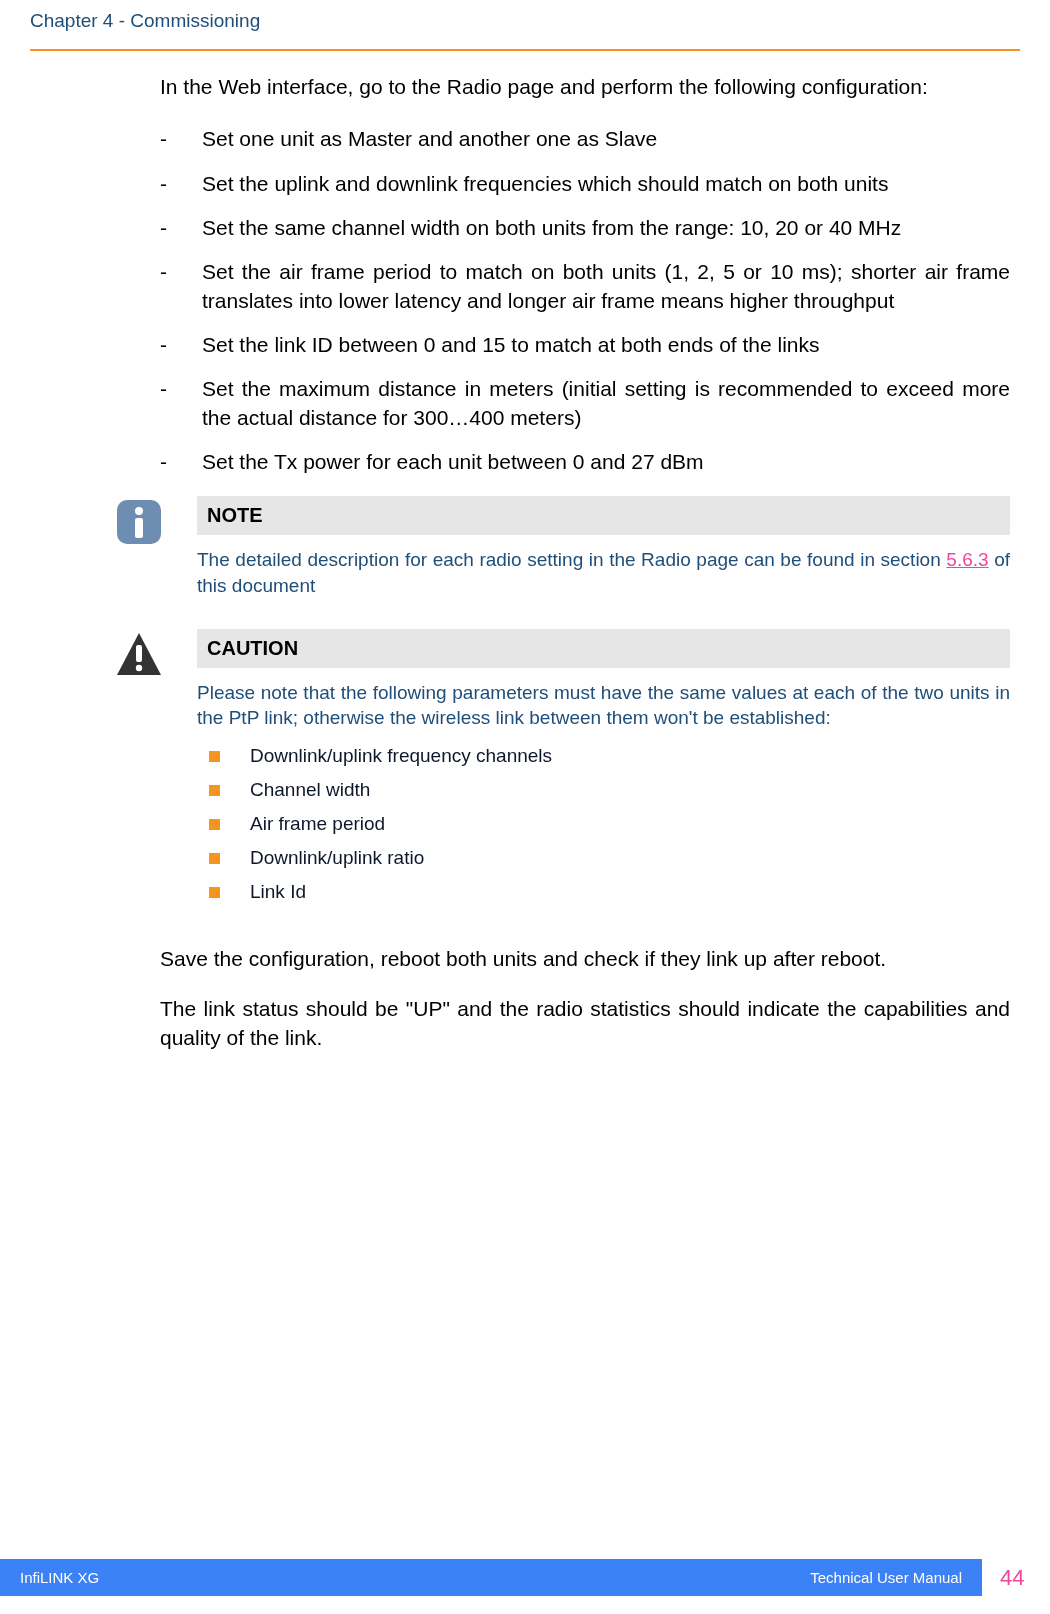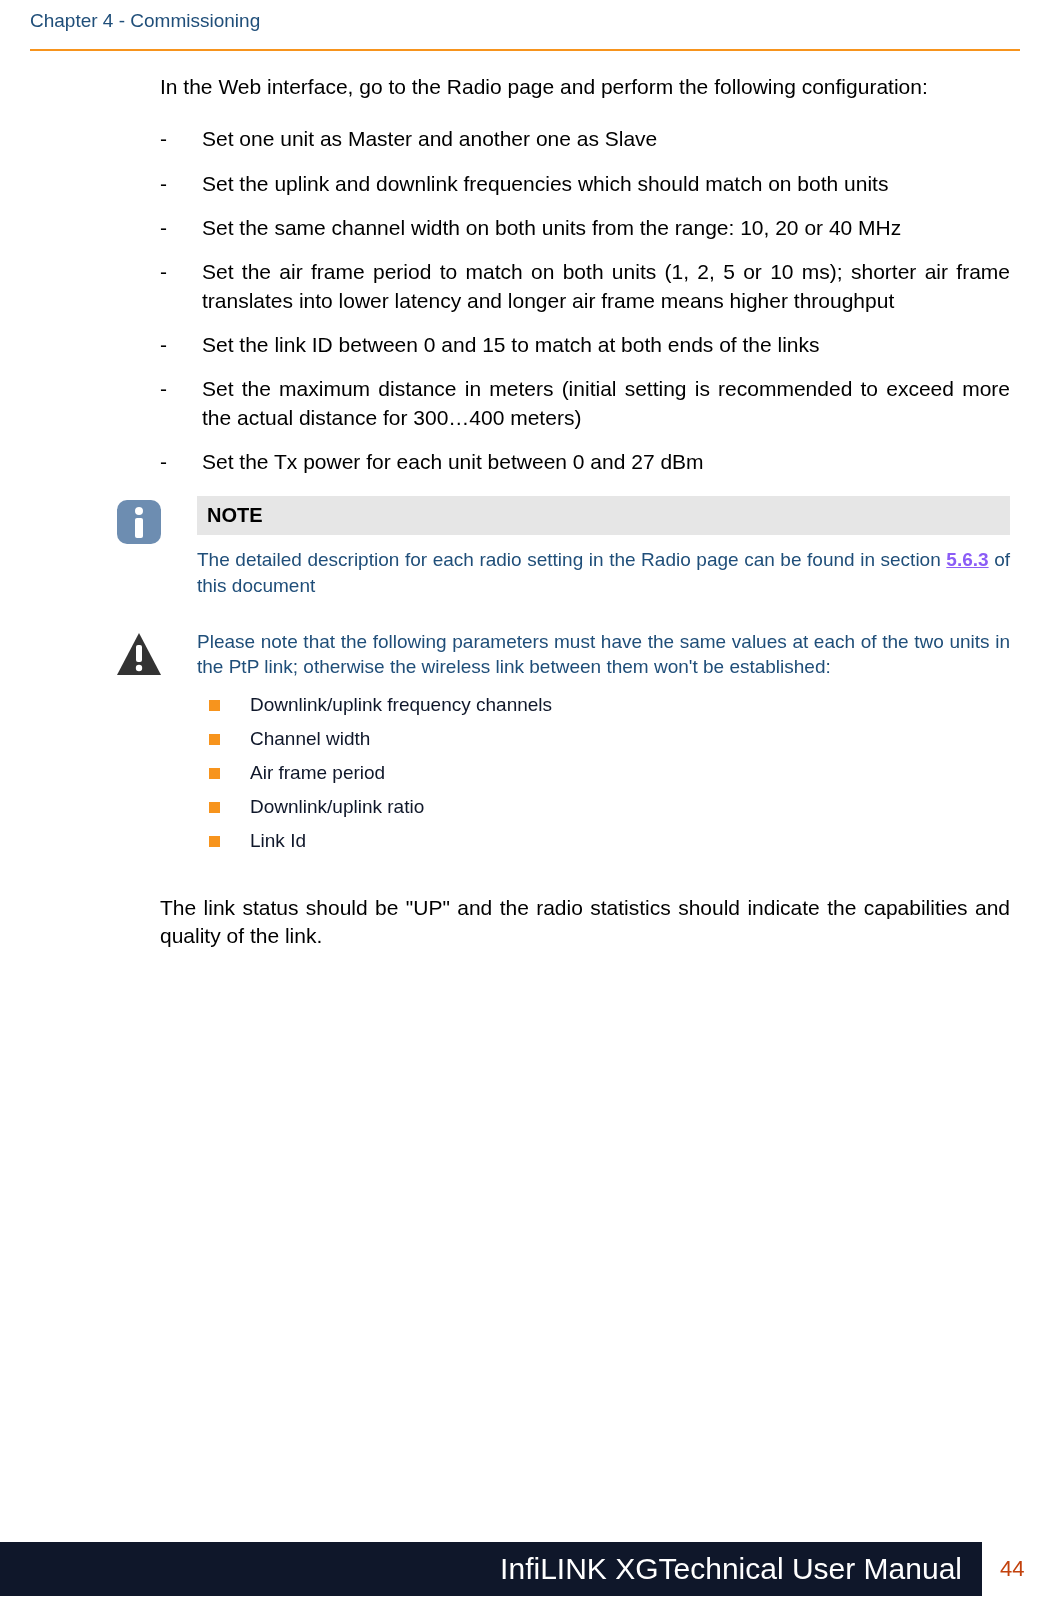--- a/index.html
+++ b/index.html
@@ -79,23 +79,22 @@
     padding: 8px 10px;
     margin-bottom: 12px;
   }
   .callout-text {
     color: #1f4e79;
     font-size: 19px;
     line-height: 1.35;
     text-align: justify;
   }
   .link-ref {
-    color: #8b5cf6;
+    color: #ec4899;
     text-decoration: underline;
-    font-weight: bold;
   }
   .square-list {
     list-style: none;
     margin-top: 14px;
     margin-left: 12px;
   }
   .square-list li {
     display: flex;
     align-items: center;
     font-size: 19px;
@@ -126,31 +125,31 @@
   }
   .footer {
     position: absolute;
     bottom: 18px;
     left: 0;
     right: 0;
     display: flex;
     align-items: center;
   }
   .footer-bar {
-    background: #0f172a;
+    background: #3b82f6;
     color: #fff;
     flex: 1;
     display: flex;
-    justify-content: flex-end;
+    justify-content: space-between;
     padding: 10px 20px 10px 20px;
-    font-size: 30px;
+    font-size: 15px;
     margin-right: 18px;
   }
   .page-number {
-    color: #c2410c;
+    color: #ec4899;
     font-size: 22px;
     width: 50px;
     text-align: left;
   }
 </style>
 </head>
 <body>
 
 <div class="page">
   <div class="chapter-header">Chapter 4 - Commissioning</div>
@@ -209,20 +208,21 @@
 
   <div class="callout-container" style="margin-left:85px;">
     <div class="callout-icon">
       <svg class="warn-icon-svg" viewBox="0 0 48 48">
         <polygon points="24,2 46,44 2,44" fill="#333"></polygon>
         <rect x="21" y="14" width="6" height="17" rx="2" fill="#fff"></rect>
         <circle cx="24" cy="37" r="3.2" fill="#fff"></circle>
       </svg>
     </div>
     <div class="callout-content">
+      <div class="callout-header">CAUTION</div>
       <p class="callout-text">Please note that the following parameters must have the same values at each of the two units in the PtP link; otherwise the wireless link between them won't be established:</p>
       <ul class="square-list">
         <li>
             <span class="square-bullet"></span>
             <span>Downlink/uplink frequency channels</span>
           </li>
         <li>
             <span class="square-bullet"></span>
             <span>Channel width</span>
           </li>
@@ -236,20 +236,21 @@
           </li>
         <li>
             <span class="square-bullet"></span>
             <span>Link Id</span>
           </li>
       </ul>
     </div>
   </div>
 
   <div class="content-body">
+    <p class="after-text">Save the configuration, reboot both units and check if they link up after reboot.</p>
     <p class="after-text">The link status should be "UP" and the radio statistics should indicate the capabilities and quality of the link.</p>
   </div>
 </div>
 
 <div class="footer">
   <div class="footer-bar">
     <span>InfiLINK XG</span>
     <span>Technical User Manual</span>
   </div>
   <div class="page-number">44</div>

